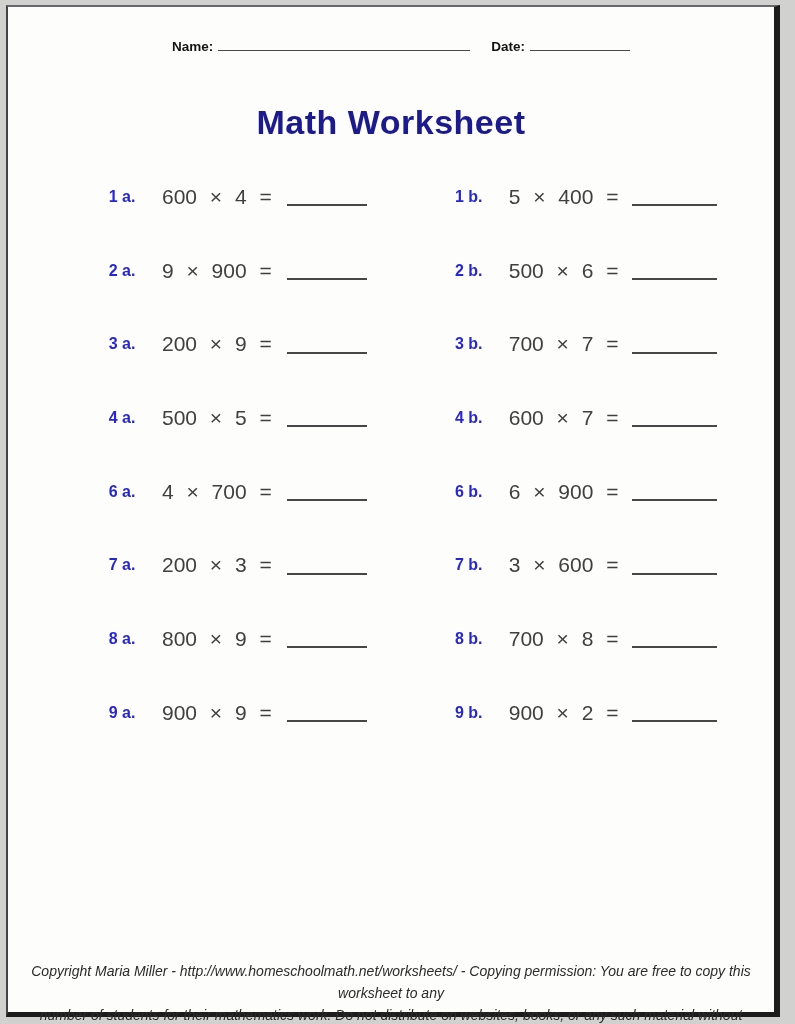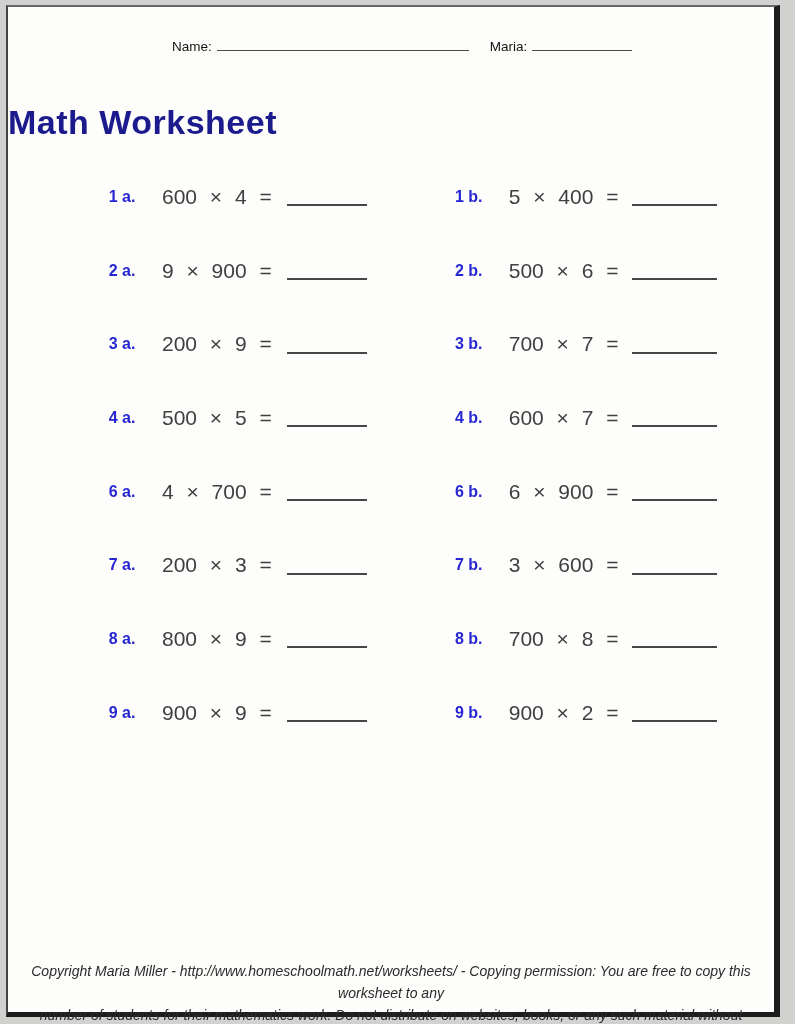--- a/index.html
+++ b/index.html
@@ -24,38 +24,38 @@
     border-right: 6px solid #1c1c1c;
     border-bottom: 5px solid #1c1c1c;
   }
   .header {
     position: absolute;
     top: 30px;
     left: 164px;
     display: flex;
     align-items: baseline;
     font-size: 13.5px;
-    font-weight: normal;
+    font-weight: bold;
     color: #141414;
   }
   .hline {
     display: inline-block;
     border-bottom: 1.6px solid #4a4a4a;
     height: 13px;
     margin-bottom: -3px;
   }
   .name-line { width: 252px; margin-left: 5px; }
   .date-label { margin-left: 21px; }
   .date-line { width: 100px; margin-left: 5px; }
   .title {
     position: absolute;
     top: 96px;
     left: 0;
     width: 100%;
-    text-align: left;
+    text-align: center;
     font-size: 34px;
     font-weight: bold;
     letter-spacing: 0.5px;
     color: #1b1b8e;
   }
   .rows {
     position: absolute;
     top: 153px;
     left: 0;
     right: 0;
@@ -102,21 +102,21 @@
   }
 </style>
 </head>
 <body>
 
 <div class="page">
 
   <div class="header">
     <span>Name:</span>
     <span class="hline name-line"></span>
-    <span class="date-label">Maria:</span>
+    <span class="date-label">Date:</span>
     <span class="hline date-line"></span>
   </div>
 
   <div class="title">Math Worksheet</div>
 
   <div class="rows">
 
     <div class="prow">
       <span class="plabel col-a-label">1 a.</span>
       <span class="expr">600 × 4 =</span>

